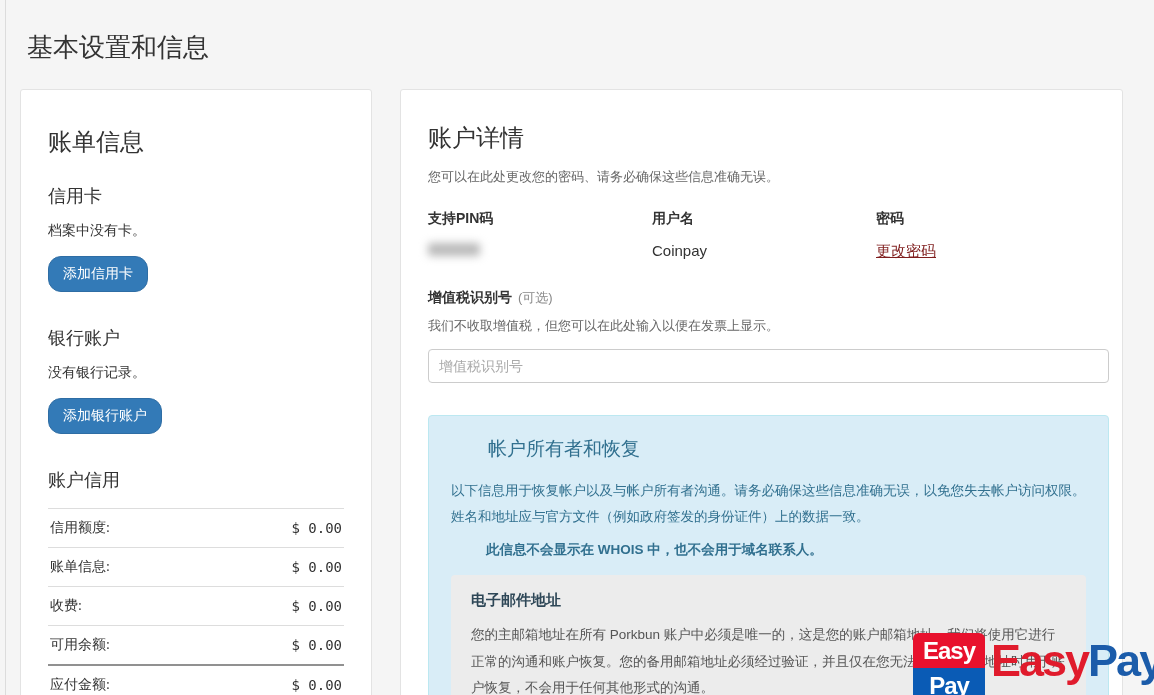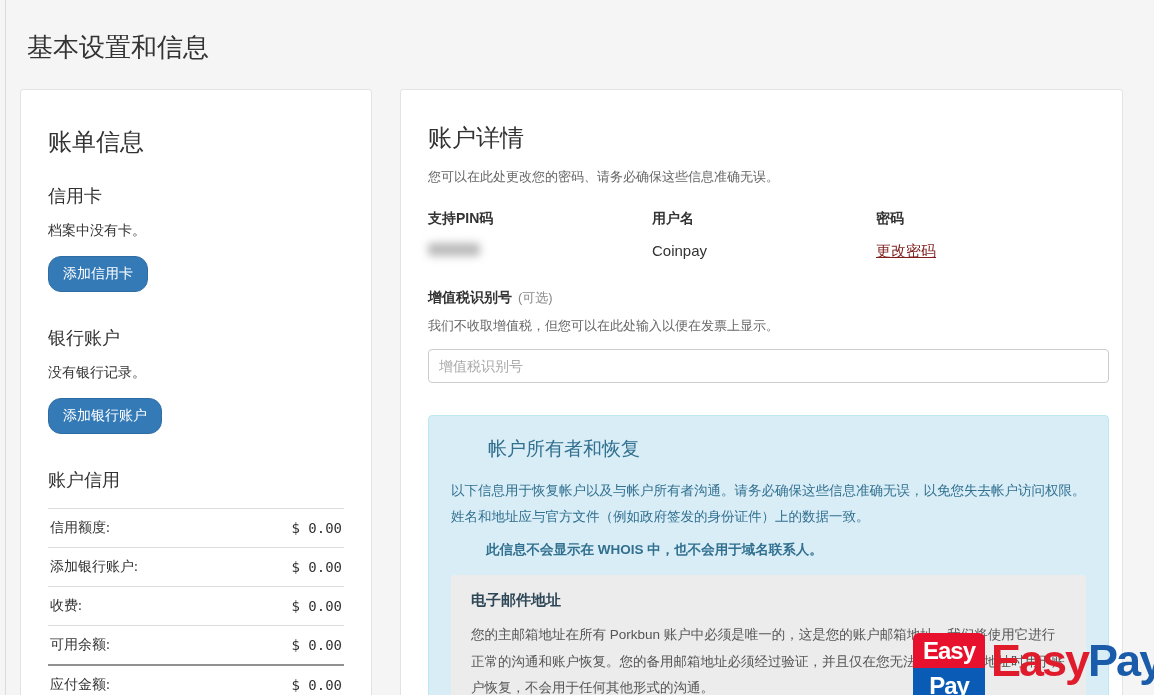--- a/index.html
+++ b/index.html
@@ -109,21 +109,21 @@
 
     <div class="credit">
       <h3 class="sub">账户信用</h3>
       <table class="credit-table">
         <tbody>
           <tr>
             <td>信用额度:</td>
             <td class="amount">$ 0.00</td>
           </tr>
           <tr>
-            <td>添加银行账户:</td>
+            <td>账单信息:</td>
             <td class="amount">$ 0.00</td>
           </tr>
           <tr>
             <td>收费:</td>
             <td class="amount">$ 0.00</td>
           </tr>
           <tr>
             <td>可用余额:</td>
             <td class="amount">$ 0.00</td>
           </tr>

